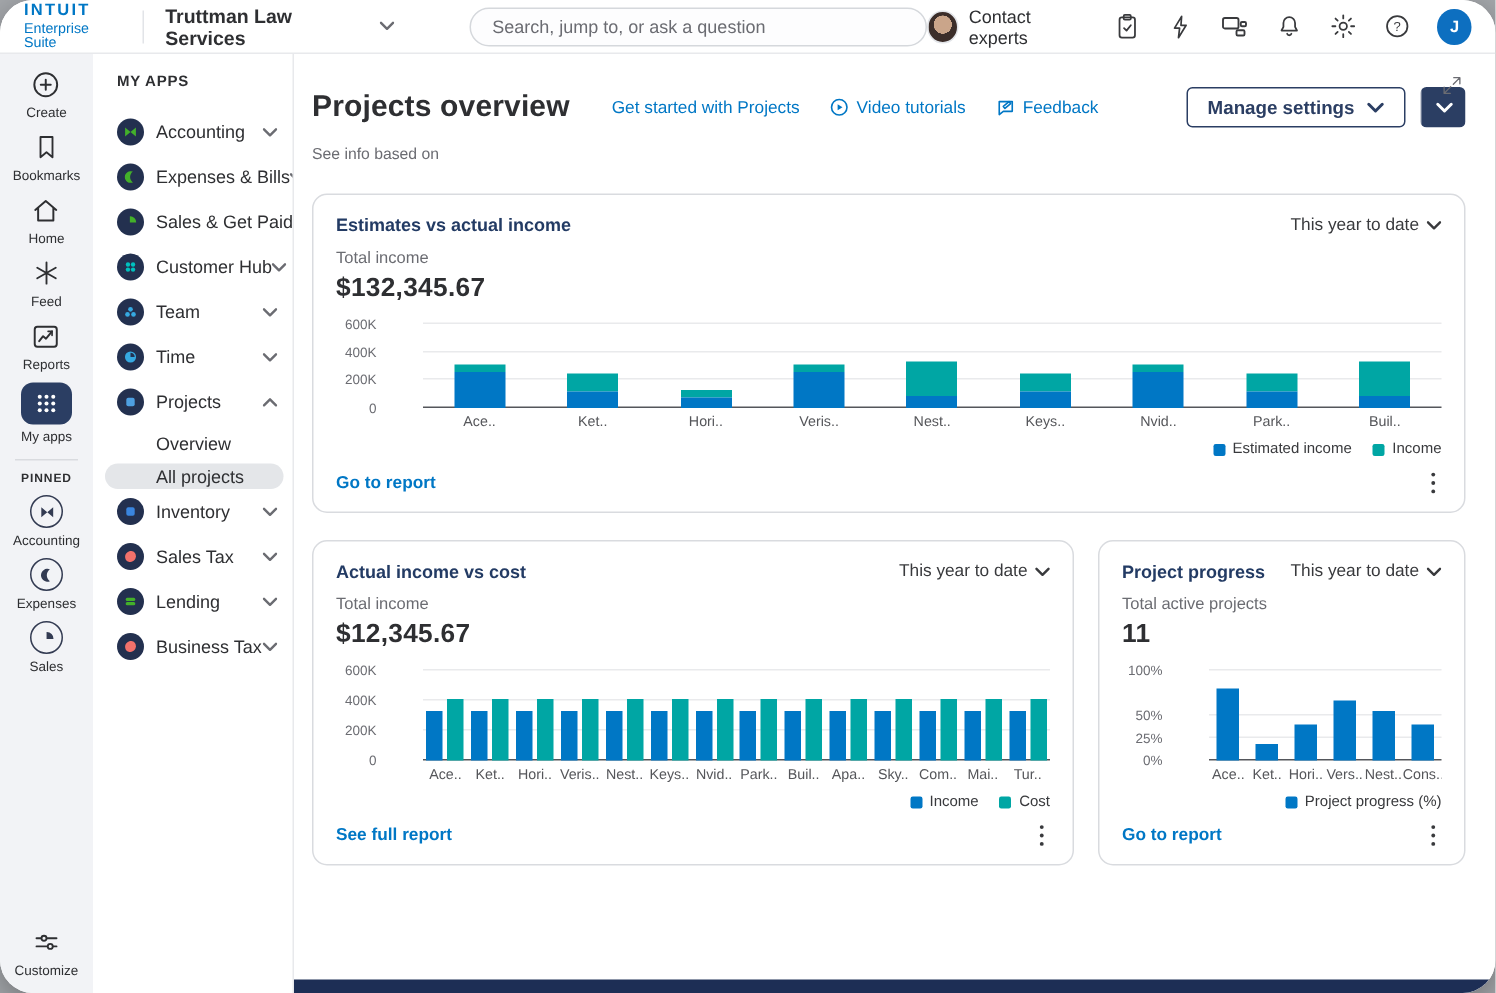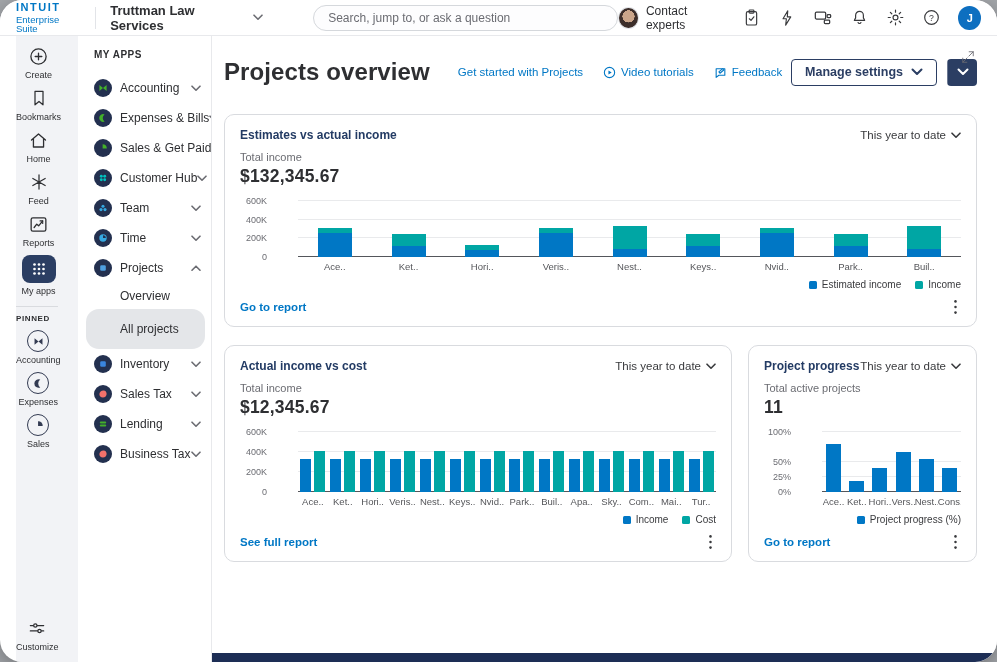--- a/index.html
+++ b/index.html
@@ -40,22 +40,22 @@
   .tb-ic { width:20px; height:20px; display:flex; align-items:center; justify-content:center; cursor:pointer; color:#393A3D; }
   .tb-ic svg { display:block; }
   .avatar-j {
     width:24px; height:24px; border-radius:50%; background:#0D6FC0; color:#fff;
     font-size:11px; font-weight:700; display:flex; align-items:center; justify-content:center; cursor:pointer;
   }
   
   .body-row { display:flex; height:626px; }
   
   .rail {
-    width:62px; background:#F2F3F6; display:flex; flex-direction:column; align-items:flex-start;
-    padding-top:9px; flex:none;margin-left:16px;
+    width:62px; background:#F2F3F6; display:flex; flex-direction:column; align-items:center;
+    padding-top:9px; flex:none;
   }
   .rail-item { display:flex; flex-direction:column; align-items:center; margin-bottom:7px; cursor:pointer; }
   .rail-ic { width:22px; height:22px; display:flex; align-items:center; justify-content:center; color:#2E2F32; }
   .rail-ic.tile { width:34px; height:28px; background:#2B3E63; border-radius:8px; }
   .rail-lbl { font-size:9px; color:#2E2F32; margin-top:3px; }
   .rail-div { width:42px; border-top:1px solid #D9DBDF; margin:3px 0 7px; }
   .pinned-h { font-size:8px; font-weight:700; letter-spacing:.6px; color:#2E2F32; margin-bottom:7px; }
   .pin-circle {
     width:22px; height:22px; border:1.5px solid #333B52; border-radius:50%;
     display:flex; align-items:center; justify-content:center; color:#333B52;
@@ -69,27 +69,27 @@
   .side-h { font-size:10px; font-weight:700; letter-spacing:.5px; color:#2E2F32; margin-bottom:13px; }
   .side-item { display:flex; align-items:center; height:30px; cursor:pointer; }
   .app-dot {
     width:18px; height:18px; border-radius:50%; background:#23304F; flex:none;
     display:flex; align-items:center; justify-content:center; margin-right:8px;
   }
   .side-lbl { font-size:12px; color:#2E2F32; font-weight:500; white-space:nowrap; }
   .side-chev { margin-left:auto; color:#6B6C72; display:flex; padding-right:2px; }
   .side-child { font-size:12px; color:#2E2F32; height:26px; display:flex; align-items:center; padding-left:26px; cursor:pointer; }
   .side-child.pill {
-    background:#E4E6E9; border-radius:13px; margin-left:-8px; margin-right:-2px; padding-left:34px; height:40px;
+    background:#E4E6E9; border-radius:13px; margin-left:-8px; margin-right:-2px; padding-left:34px; height:17px;
   }
   
   .main { flex:1; display:flex; flex-direction:column; padding:16px 20px 0 12px; position:relative; background:#fff; min-width:0; }
   .expand-btn { position:absolute; top:14px; right:22px; color:#6B6C72; cursor:pointer; }
   .head-row { display:flex; align-items:center; margin-top:6px; }
-  .page-title { font-size:24px; font-weight:700; color:#2E2F32; letter-spacing:.1px; }
+  .page-title { font-size:20px; font-weight:700; color:#2E2F32; letter-spacing:.1px; }
   .head-links { display:flex; align-items:center; gap:20px; margin-left:28px; }
   .hlink { display:flex; align-items:center; gap:5px; font-size:11.5px; color:#0077C5; cursor:pointer; white-space:nowrap; }
   .head-btns { margin-left:auto; display:flex; align-items:center; gap:10px;justify-content:center; }
   .btn-outline {
     display:flex; align-items:center; gap:8px; height:27px; padding:0 13px;
     border:1.5px solid #2B3E63; border-radius:4px; background:#fff;
     font-size:12.5px; font-weight:700; color:#2B3E63; cursor:pointer;
   }
   .btn-split { display:flex; height:27px; border-radius:4px; overflow:hidden; cursor:pointer; }
   .btn-main {
@@ -515,20 +515,21 @@
             <span class="btn-caret">
                 <svg width="12" height="8" viewBox="0 0 12 8" fill="none" stroke="#fff" stroke-width="2" stroke-linecap="round" stroke-linejoin="round">
                   <path d="M1.5 1.5L6 6l4.5-4.5"></path>
                 </svg>
               </span>
           </div>
         </div>
       </div>
 
       <div class="filter-block">
+        <div class="filter-lbl">See info based on</div>
       </div>
 
       <section class="card wide" id="card-0">
           <div class="card-head">
        <span class="card-title">Estimates vs actual income</span>
        <span class="range">
          <span>This year to date</span>
          <span style="display:flex">
                 <svg width="10" height="7" viewBox="0 0 10 7" fill="none" stroke="currentColor" stroke-width="1.6" stroke-linecap="round" stroke-linejoin="round">
                   <path d="M1 1.2l4 4 4-4"></path>

